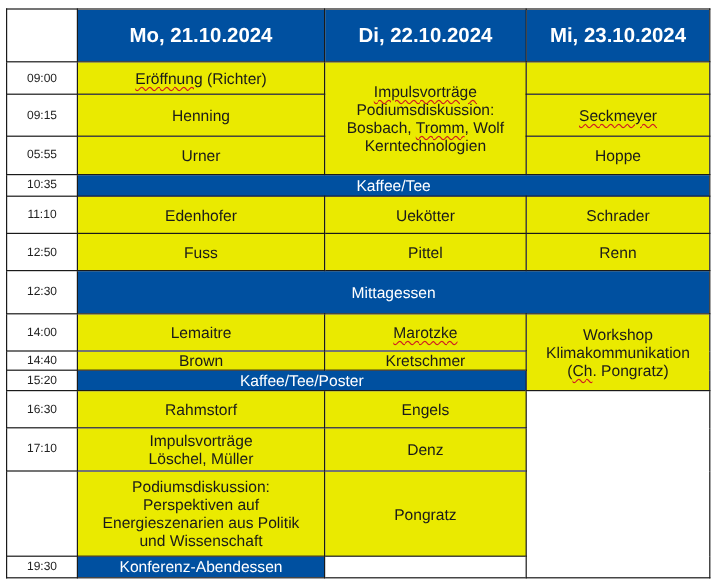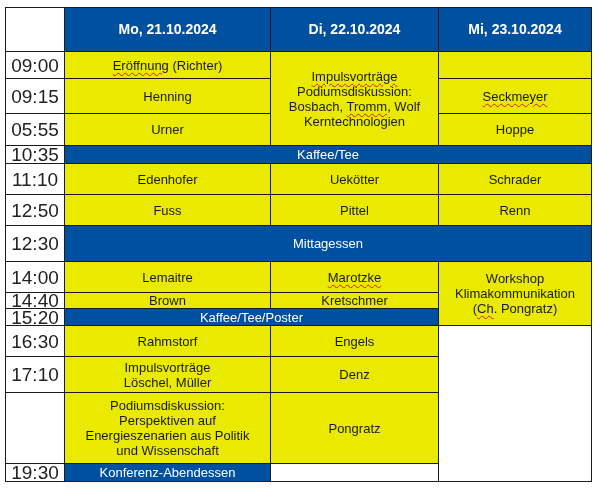--- a/index.html
+++ b/index.html
@@ -13,22 +13,22 @@
   }
   table.sched td, table.sched th {
     border: 1px solid #1a1a1a;
     text-align: center; vertical-align: middle;
     padding: 0 2px; line-height: 15px;
     overflow: hidden;
   }
   .y { background: #eaea00; }
   .b { background: #0050a0; color: #ffffff; }
   .w { background: #ffffff; }
-  th.b { font-weight: bold; font-size: 14px; }
-  td.time { background: #ffffff; font-size: 19px; color: #222; }
+  th.b { font-weight: bold; font-size: 17px; }
+  td.time { background: #ffffff; font-size: 10px; color: #222; }
   .sp { text-decoration: underline wavy #d02020; text-decoration-thickness: 1px; text-underline-offset: 2px; }
 </style>
 </head>
 <body>
 
 <table class="sched">
   <colgroup>
     <col style="width:59px">
     <col style="width:206px">
     <col style="width:168px">

